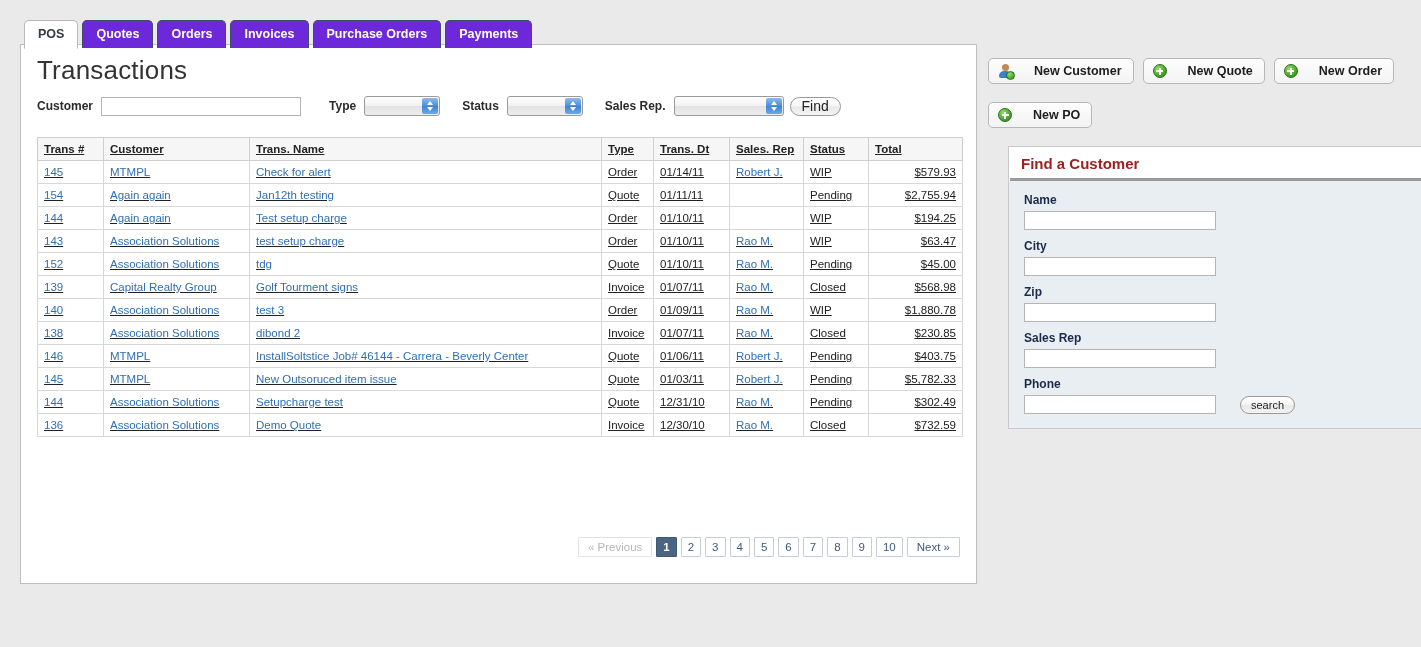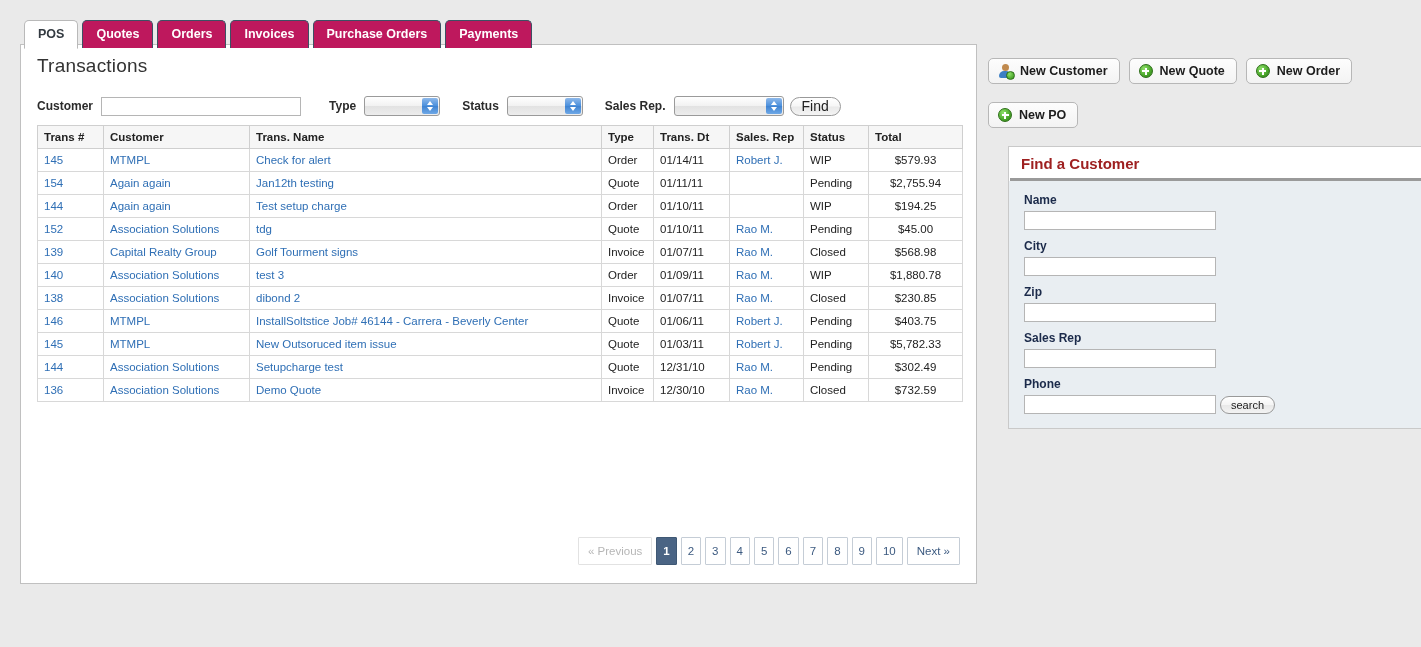--- a/index.html
+++ b/index.html
@@ -26,21 +26,21 @@
   .tabbar {
     position: absolute;
     left: 24px;
     top: 20px;
     display: flex;
     align-items: flex-end;
     gap: 4px;
     z-index: 5;
   }
   .tab {
-    background: #be185d;
+    background: #6d28d9;
     color: #ffffff;
     font-size: 12.5px;
     font-weight: bold;
     padding: 6px 13px 6px 13px;
     border-radius: 5px 5px 0 0;
     line-height: 15px;
     border: 1px solid #3d5063;
     border-bottom: none;
     cursor: pointer;
     white-space: nowrap;
@@ -64,21 +64,21 @@
     height: 540px;
     background: #ffffff;
     border: 1px solid #c0c0c0;
     box-sizing: border-box;
   }
 
   .page-title {
     position: absolute;
     left: 16px;
     top: 10px;
-    font-size: 19px;
+    font-size: 26px;
     color: #333;
     font-weight: normal;
     letter-spacing: 0.2px;
   }
 
   
   .filters {
     position: absolute;
     left: 16px;
     top: 50px;
@@ -154,22 +154,23 @@
     color: #222;
     cursor: pointer;
     box-sizing: border-box;
     font-family: "Liberation Sans", sans-serif;
   }
 
   
   .table-wrap {
     position: absolute;
     left: 16px;
-    top: 80px;
+    top: 92px;
     width: 925px;
+    text-decoration: underline;
   }
   table.txn {
     border-collapse: collapse;
     width: 925px;
     table-layout: fixed;
   }
   table.txn th {
     background: #f6f6f6;
     border: 1px solid #cfcfcf;
     font-size: 11.5px;
@@ -185,21 +186,21 @@
     border: 1px solid #d8d8d8;
     font-size: 11.5px;
     color: #222;
     padding: 5px 6px;
     height: 15px;
     box-sizing: border-box;
     white-space: nowrap;
     overflow: hidden;
     background: #fff;
   }
-  table.txn td.num { text-align: center; margin-top: 27px; }
+  table.txn td.num { text-align: right; margin-top: 27px; }
   .lnk {
     color: #2f6fb5;
     text-decoration: none;
     cursor: pointer;
   }
 
   
   col.c-trans { width: 66px; }
   col.c-cust  { width: 146px; }
   col.c-name  { width: 352px; }
@@ -213,21 +214,21 @@
   .pager {
     position: absolute;
     right: 16px;
     top: 492px;
     display: flex;
     align-items: center;
     gap: 4px;
   }
   .pg {
     min-width: 14px;
-    height: 28px;
+    height: 20px;
     padding: 0 6px;
     border: 1px solid #c5cdd6;
     background: #ffffff;
     color: #3c5a80;
     font-size: 11.5px;
     display: inline-flex;
     align-items: center;
     justify-content: center;
     cursor: pointer;
     box-sizing: border-box;
@@ -254,21 +255,21 @@
     width: 418px;
   }
   .btn-row {
     display: flex;
     flex-wrap: wrap;
     gap: 9px;
   }
   .sb-btn {
     display: inline-flex;
     align-items: center;
-    gap: 7px;
+    gap: 21px;
     height: 26px;
     padding: 0 11px 0 9px;
     background: linear-gradient(to bottom, #fdfdfd 0%, #f3f3f3 100%);
     border: 1px solid #b7b7b7;
     border-radius: 5px;
     font-size: 12.5px;
     font-weight: bold;
     color: #1d1d1d;
     cursor: pointer;
     box-sizing: border-box;
@@ -361,21 +362,21 @@
     box-sizing: border-box;
     margin-bottom: 9px;
     font-family: "Liberation Sans", sans-serif;
     font-size: 12px;
     padding: 0 3px;
     outline: none;
   }
   .phone-row {
     display: flex;
     align-items: center;
-    gap: 4px;
+    gap: 24px;
   }
   .phone-row .field-input { margin-bottom: 0; }
   .search-btn {
     display: inline-flex;
     align-items: center;
     justify-content: center;
     height: 18px;
     padding: 0 10px;
     border: 1px solid #999;
     border-radius: 9px;
@@ -483,20 +484,30 @@
             </tr>
             <tr>
               <td class=""><span class="lnk">144</span></td>
               <td class=""><span class="lnk">Again again</span></td>
               <td class=""><span class="lnk">Test setup charge</span></td>
               <td class="">Order</td>
               <td class="">01/10/11</td>
               <td class=""></td>
               <td class="">WIP</td>
               <td class="num">$194.25</td>
+            </tr>
+            <tr>
+              <td class=""><span class="lnk">143</span></td>
+              <td class=""><span class="lnk">Association Solutions</span></td>
+              <td class=""><span class="lnk">test setup charge</span></td>
+              <td class="">Order</td>
+              <td class="">01/10/11</td>
+              <td class=""><span class="lnk">Rao M.</span></td>
+              <td class="">WIP</td>
+              <td class="num">$63.47</td>
             </tr>
             <tr>
               <td class=""><span class="lnk">152</span></td>
               <td class=""><span class="lnk">Association Solutions</span></td>
               <td class=""><span class="lnk">tdg</span></td>
               <td class="">Quote</td>
               <td class="">01/10/11</td>
               <td class=""><span class="lnk">Rao M.</span></td>
               <td class="">Pending</td>
               <td class="num">$45.00</td>

